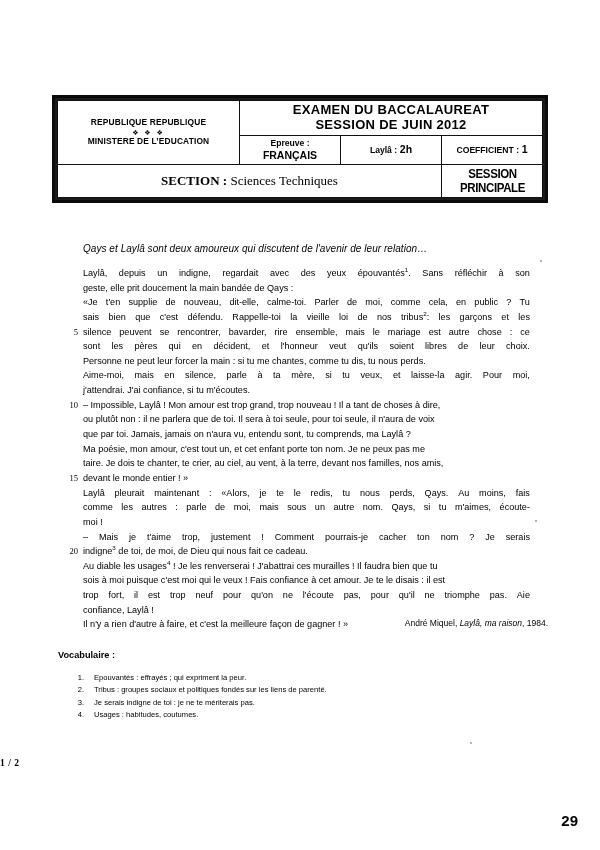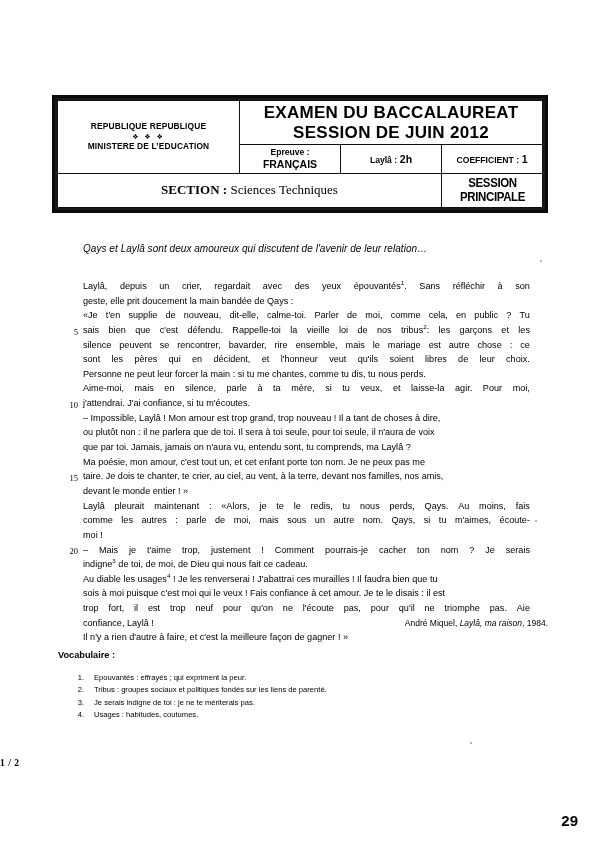--- a/index.html
+++ b/index.html
@@ -53,21 +53,21 @@
     font-weight: bold;
     letter-spacing: 0.15px;
   }
   .diamonds {
     font-size: 7px;
     letter-spacing: 2px;
     line-height: 1.1;
     margin: 1px 0;
   }
   .exam-title {
-    font-size: 17px;
+    font-size: 13px;
     font-weight: bold;
     letter-spacing: 0.3px;
     line-height: 1.3;
   }
   .exam-title .t2 {
     display: block;
   }
   .sub-cell {
     font-size: 9.5px;
     font-weight: bold;
@@ -126,21 +126,21 @@
     left: 0px;
     top: 0;
     width: 18px;
     text-align: right;
     font-family: "Liberation Serif", serif;
     font-size: 8.5px;
   }
   .tline .txt {
     position: absolute;
     left: 23px;
-    top: 13px;
+    top: 0;
     width: 447px;
   }
   .tline .txt.just {
     display: flex;
     justify-content: space-between;
   }
   .tline .txt.just > span {
     white-space: pre;
   }
   sup {
@@ -264,21 +264,21 @@
 
   <div class="intro">Qays et Laylâ sont deux amoureux qui discutent de l'avenir de leur relation…</div>
 
   <div class="text-block">
       <div class="tline">
         <span class="num"></span>
         <span class="txt just">
           <span>Laylâ,</span>
           <span>depuis</span>
           <span>un</span>
-          <span>crier,</span>
+          <span>indigne,</span>
           <span>regardait</span>
           <span>avec</span>
           <span>des</span>
           <span>yeux</span>
           <span>épouvantés<sup>1</sup>.</span>
           <span>Sans</span>
           <span>réfléchir</span>
           <span>à</span>
           <span>son</span>
         </span>

